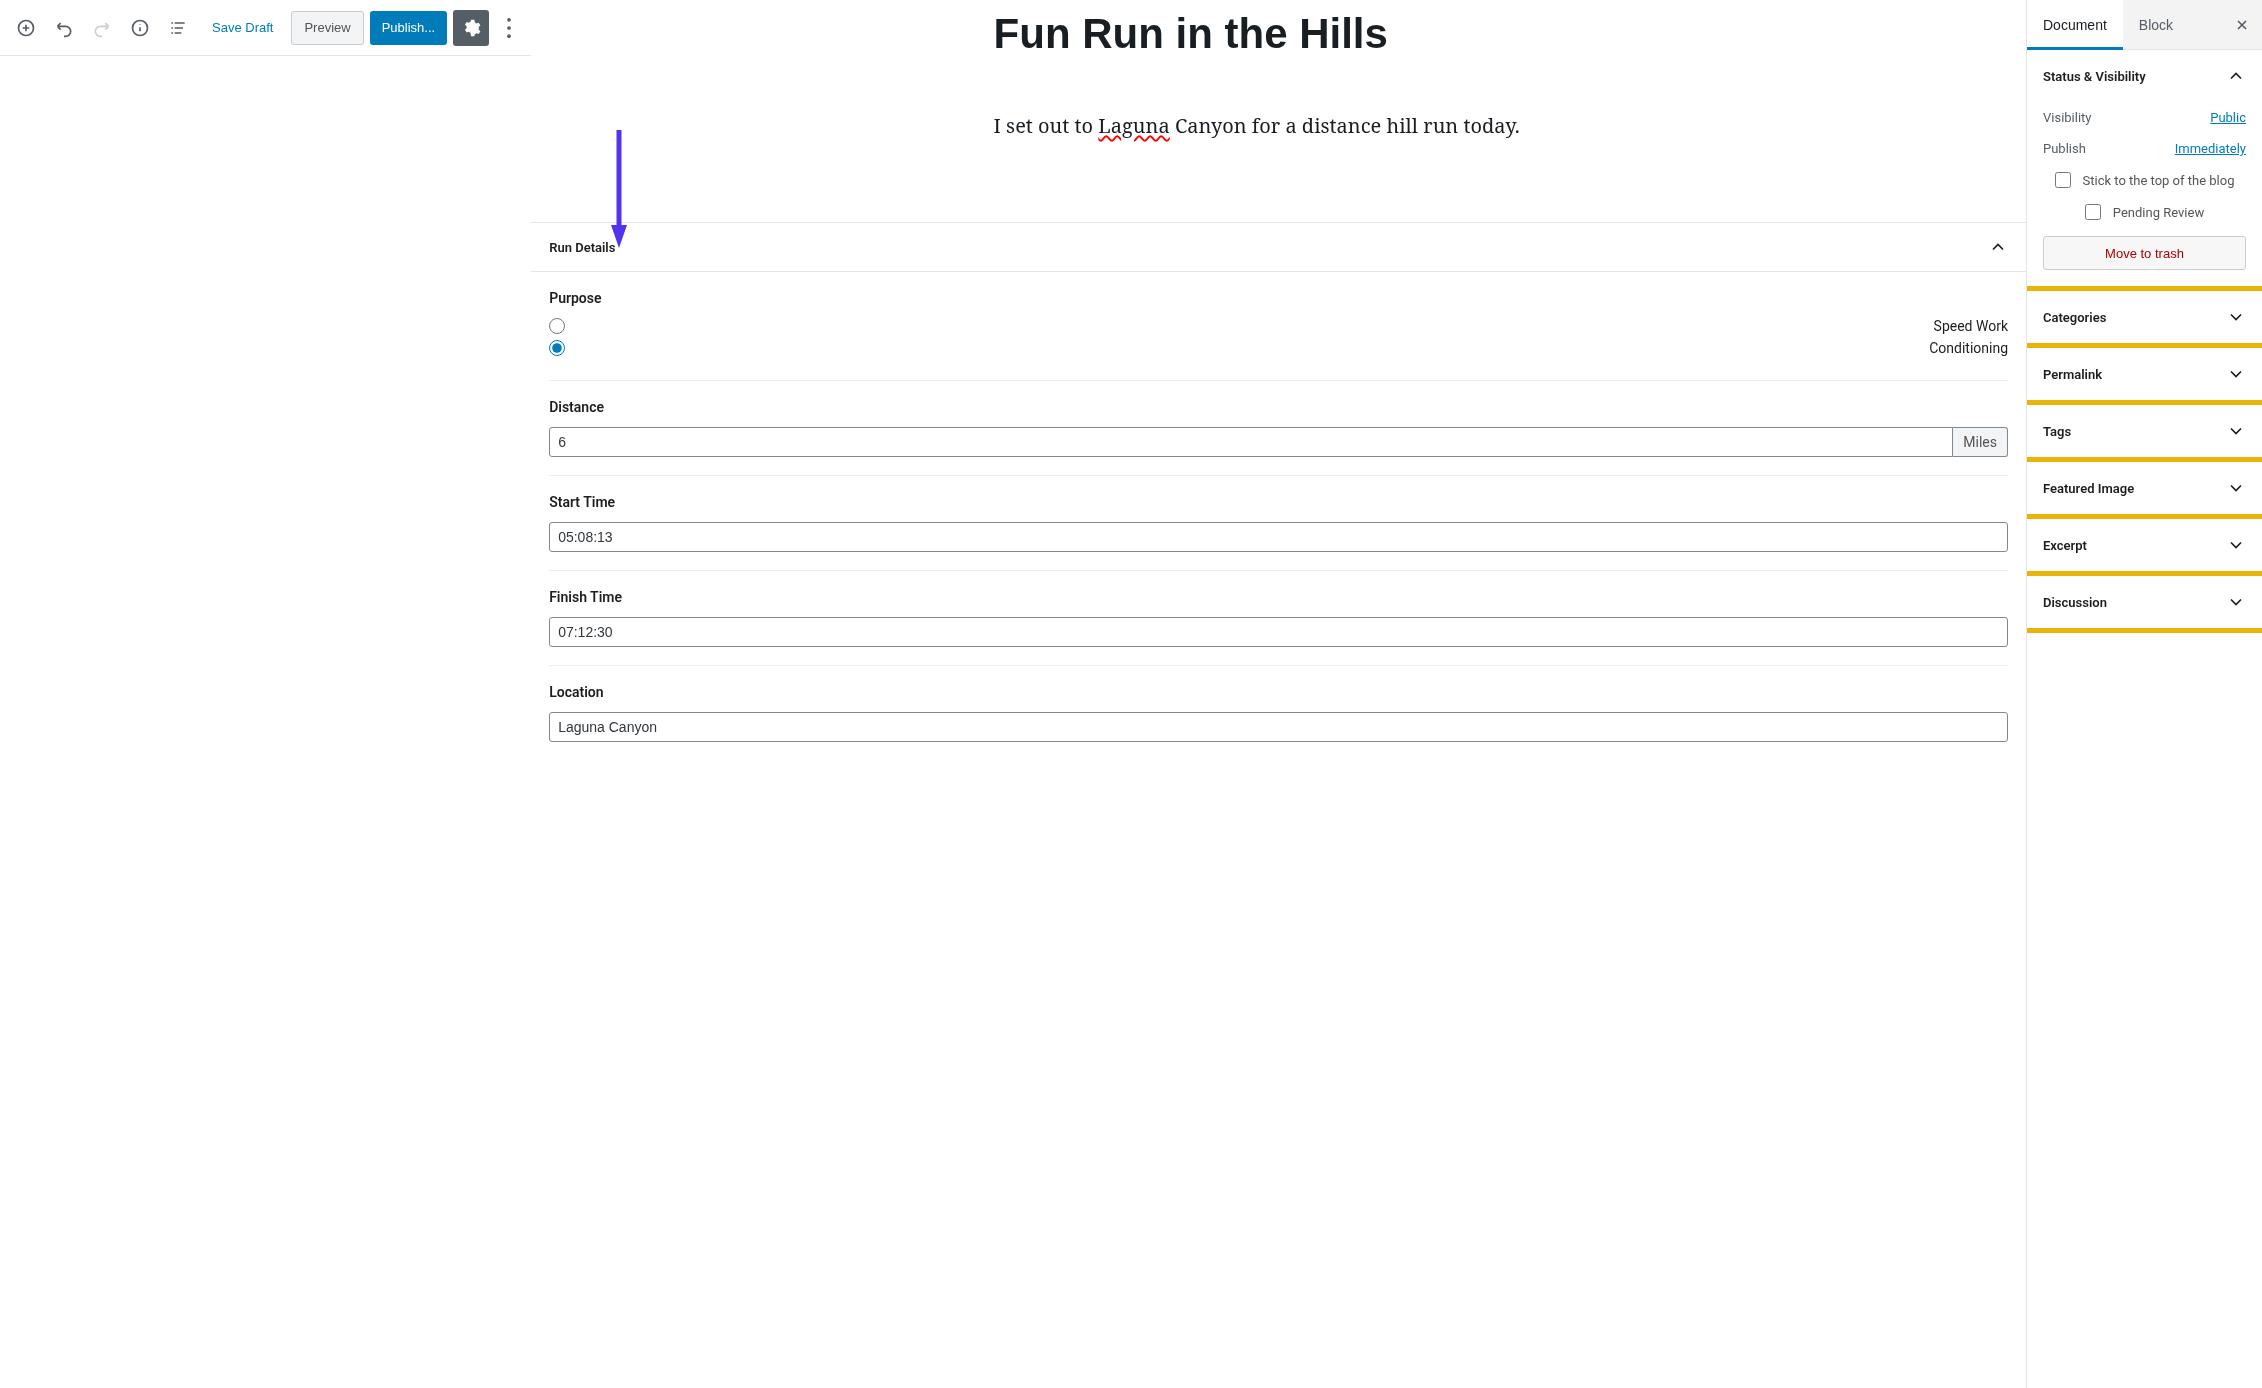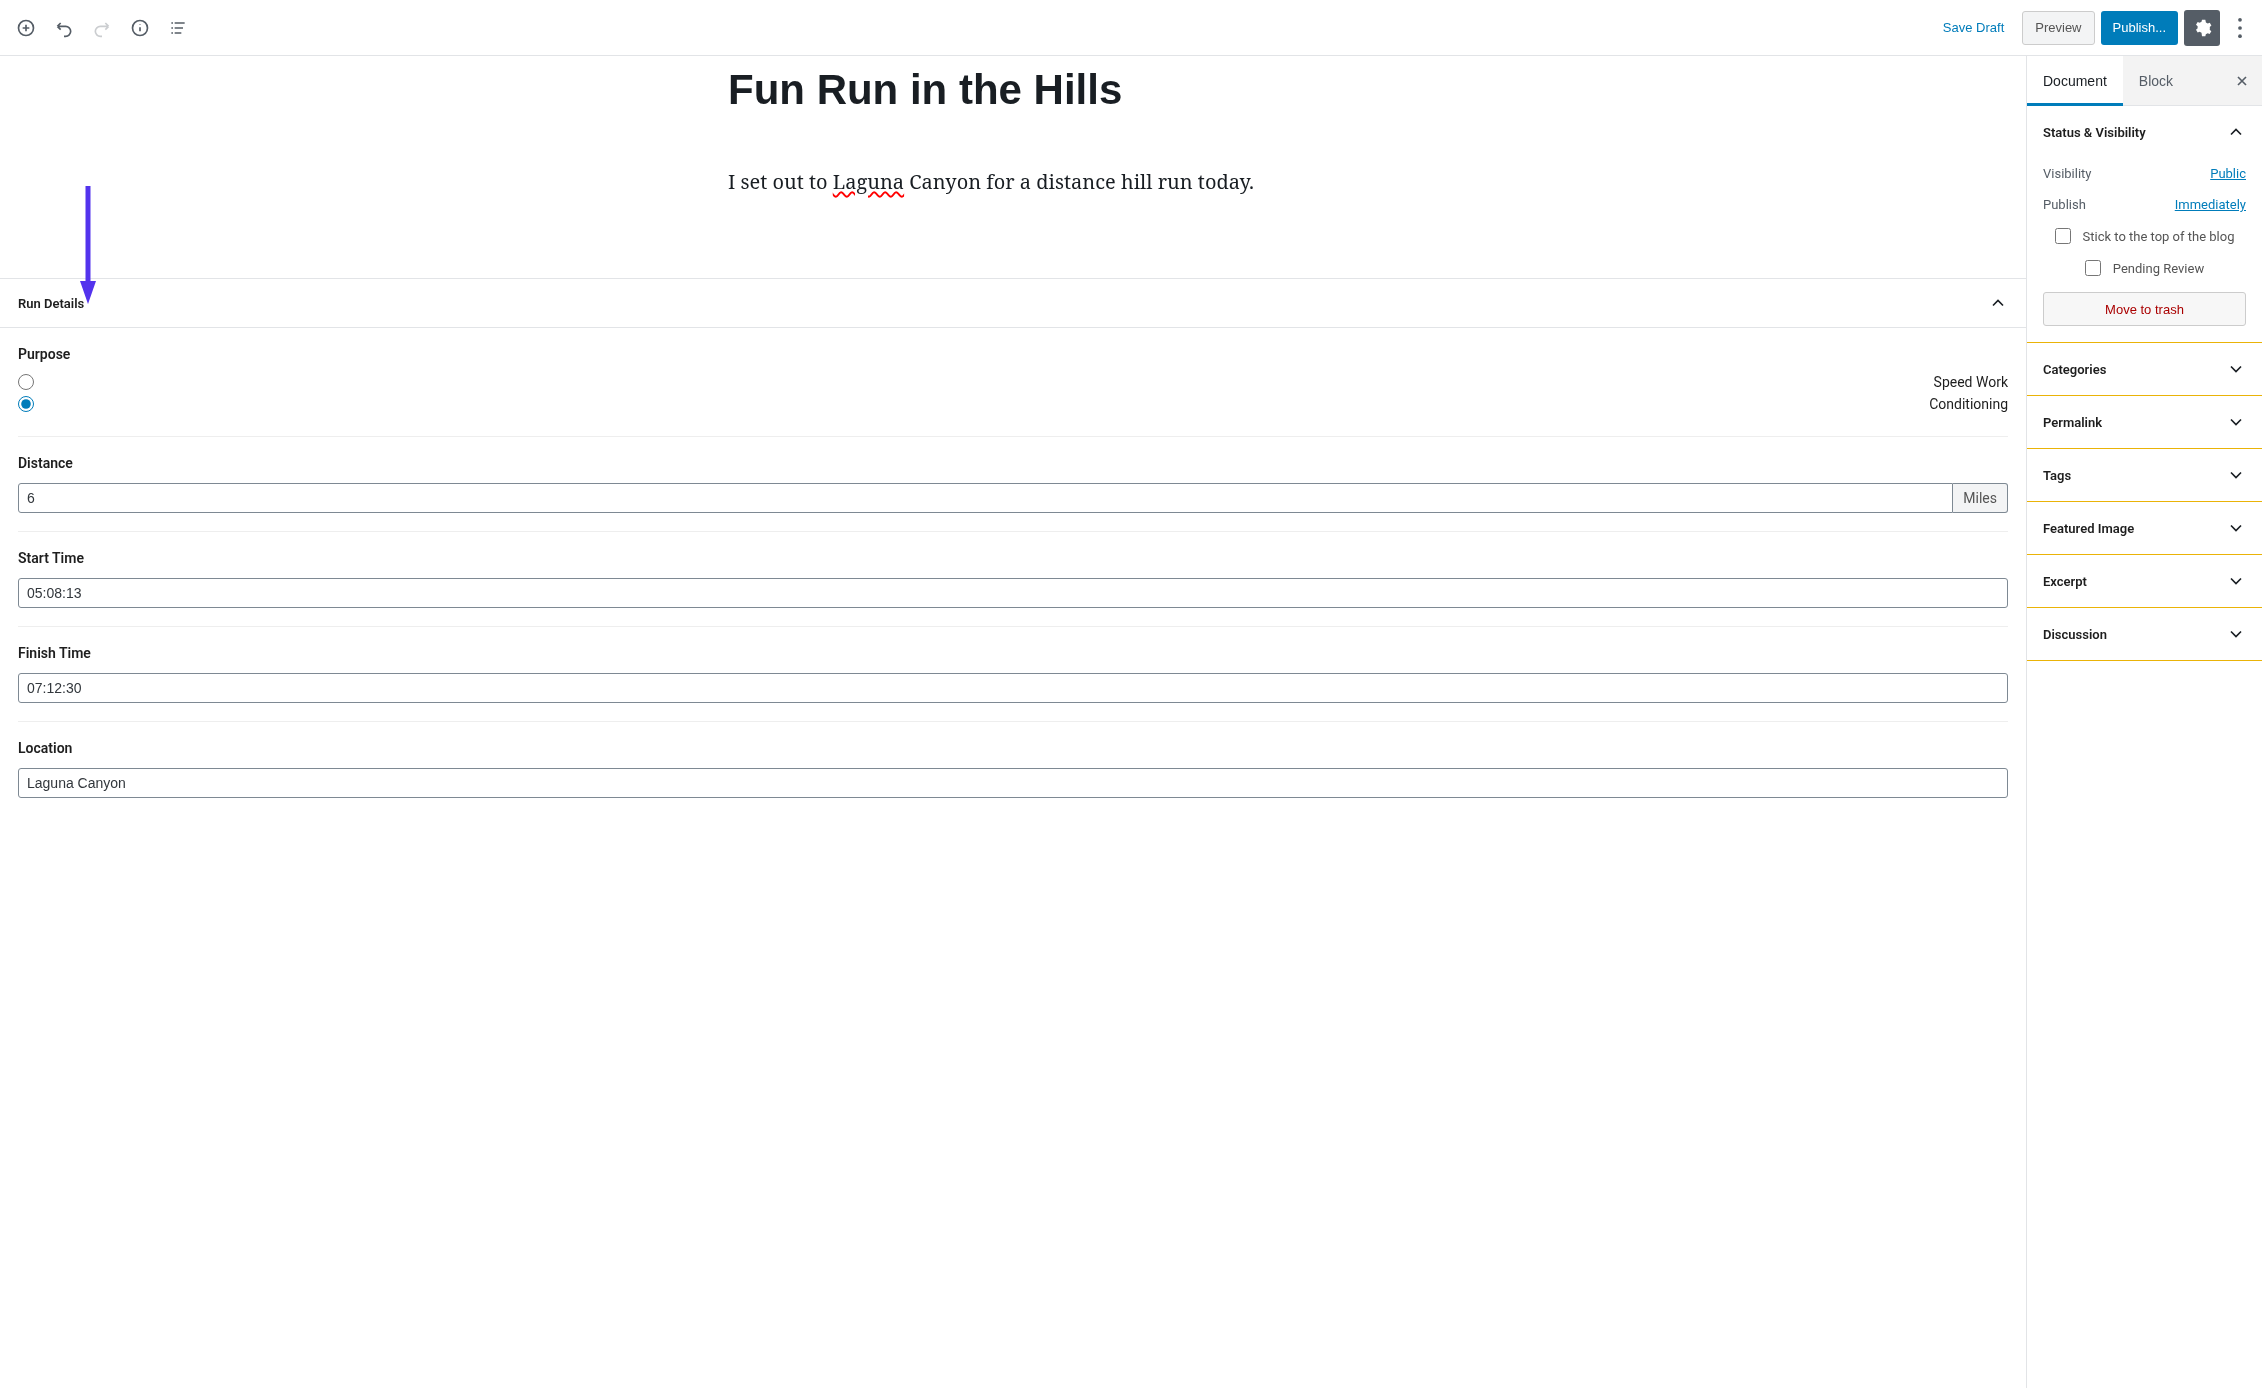--- a/index.html
+++ b/index.html
@@ -1,17 +1,17 @@
 <!DOCTYPE html>
 <html><head>
 <meta charset="utf-8">
 <style>
   * { box-sizing: border-box; margin: 0; padding: 0; }
   html, body { height: 100%; font-family: -apple-system, BlinkMacSystemFont, "Segoe UI", Roboto, sans-serif; font-size: 13px; color: #1e1e1e; background: #fff; }
-  .app { display: flex; flex-direction: column; height: 100vh; }
+  .app { display: flex; flex-direction: row; height: 100vh; }
 
   
   .toolbar {
     display: flex; align-items: center; justify-content: space-between;
     height: 56px; border-bottom: 1px solid #e2e4e7; padding: 0 8px;
     background: #fff;
   }
   .toolbar-left, .toolbar-right { display: flex; align-items: center; gap: 2px; }
   .icon-btn {
     width: 36px; height: 36px; display: flex; align-items: center; justify-content: center;
@@ -82,21 +82,21 @@
     padding: 0 16px; height: 100%; display: flex; align-items: center;
     font-size: 14px; color: #555d66; cursor: pointer; border: none; background: none;
     position: relative;
   }
   .sidebar-tab.active { color: #191e23; font-weight: 500; background: #fff; }
   .sidebar-tab.active::after {
     content: ""; position: absolute; bottom: -1px; left: 0; right: 0; height: 3px; background: #007cba;
   }
   .sidebar-close { margin-left: auto; width: 40px; height: 100%; display: flex; align-items: center; justify-content: center; cursor: pointer; color: #555d66; font-size: 18px; background:none; border:none; }
 
-  .panel { border-bottom: 1px solid #eab308; }
+  .panel { border-bottom: 5px solid #eab308; }
   .panel-header {
     display: flex; align-items: center; justify-content: space-between;
     padding: 16px; cursor: pointer; font-weight: 600; font-size: 13px;
   }
   .panel-header svg { width: 20px; height: 20px; color: #191e23; }
   .panel-body { padding: 0 16px 16px; }
   .panel-row { display: flex; justify-content: space-between; align-items: center; padding: 8px 0; font-size: 13px; }
   .panel-row-label { color: #555d66; }
   .panel-row-link { color: #007cba; text-decoration: underline; cursor: pointer; }
   .checkbox-row { display: flex; align-items: center; gap: 12px; padding: 8px 0; font-size: 13px; color: #555; justify-content: center; }

